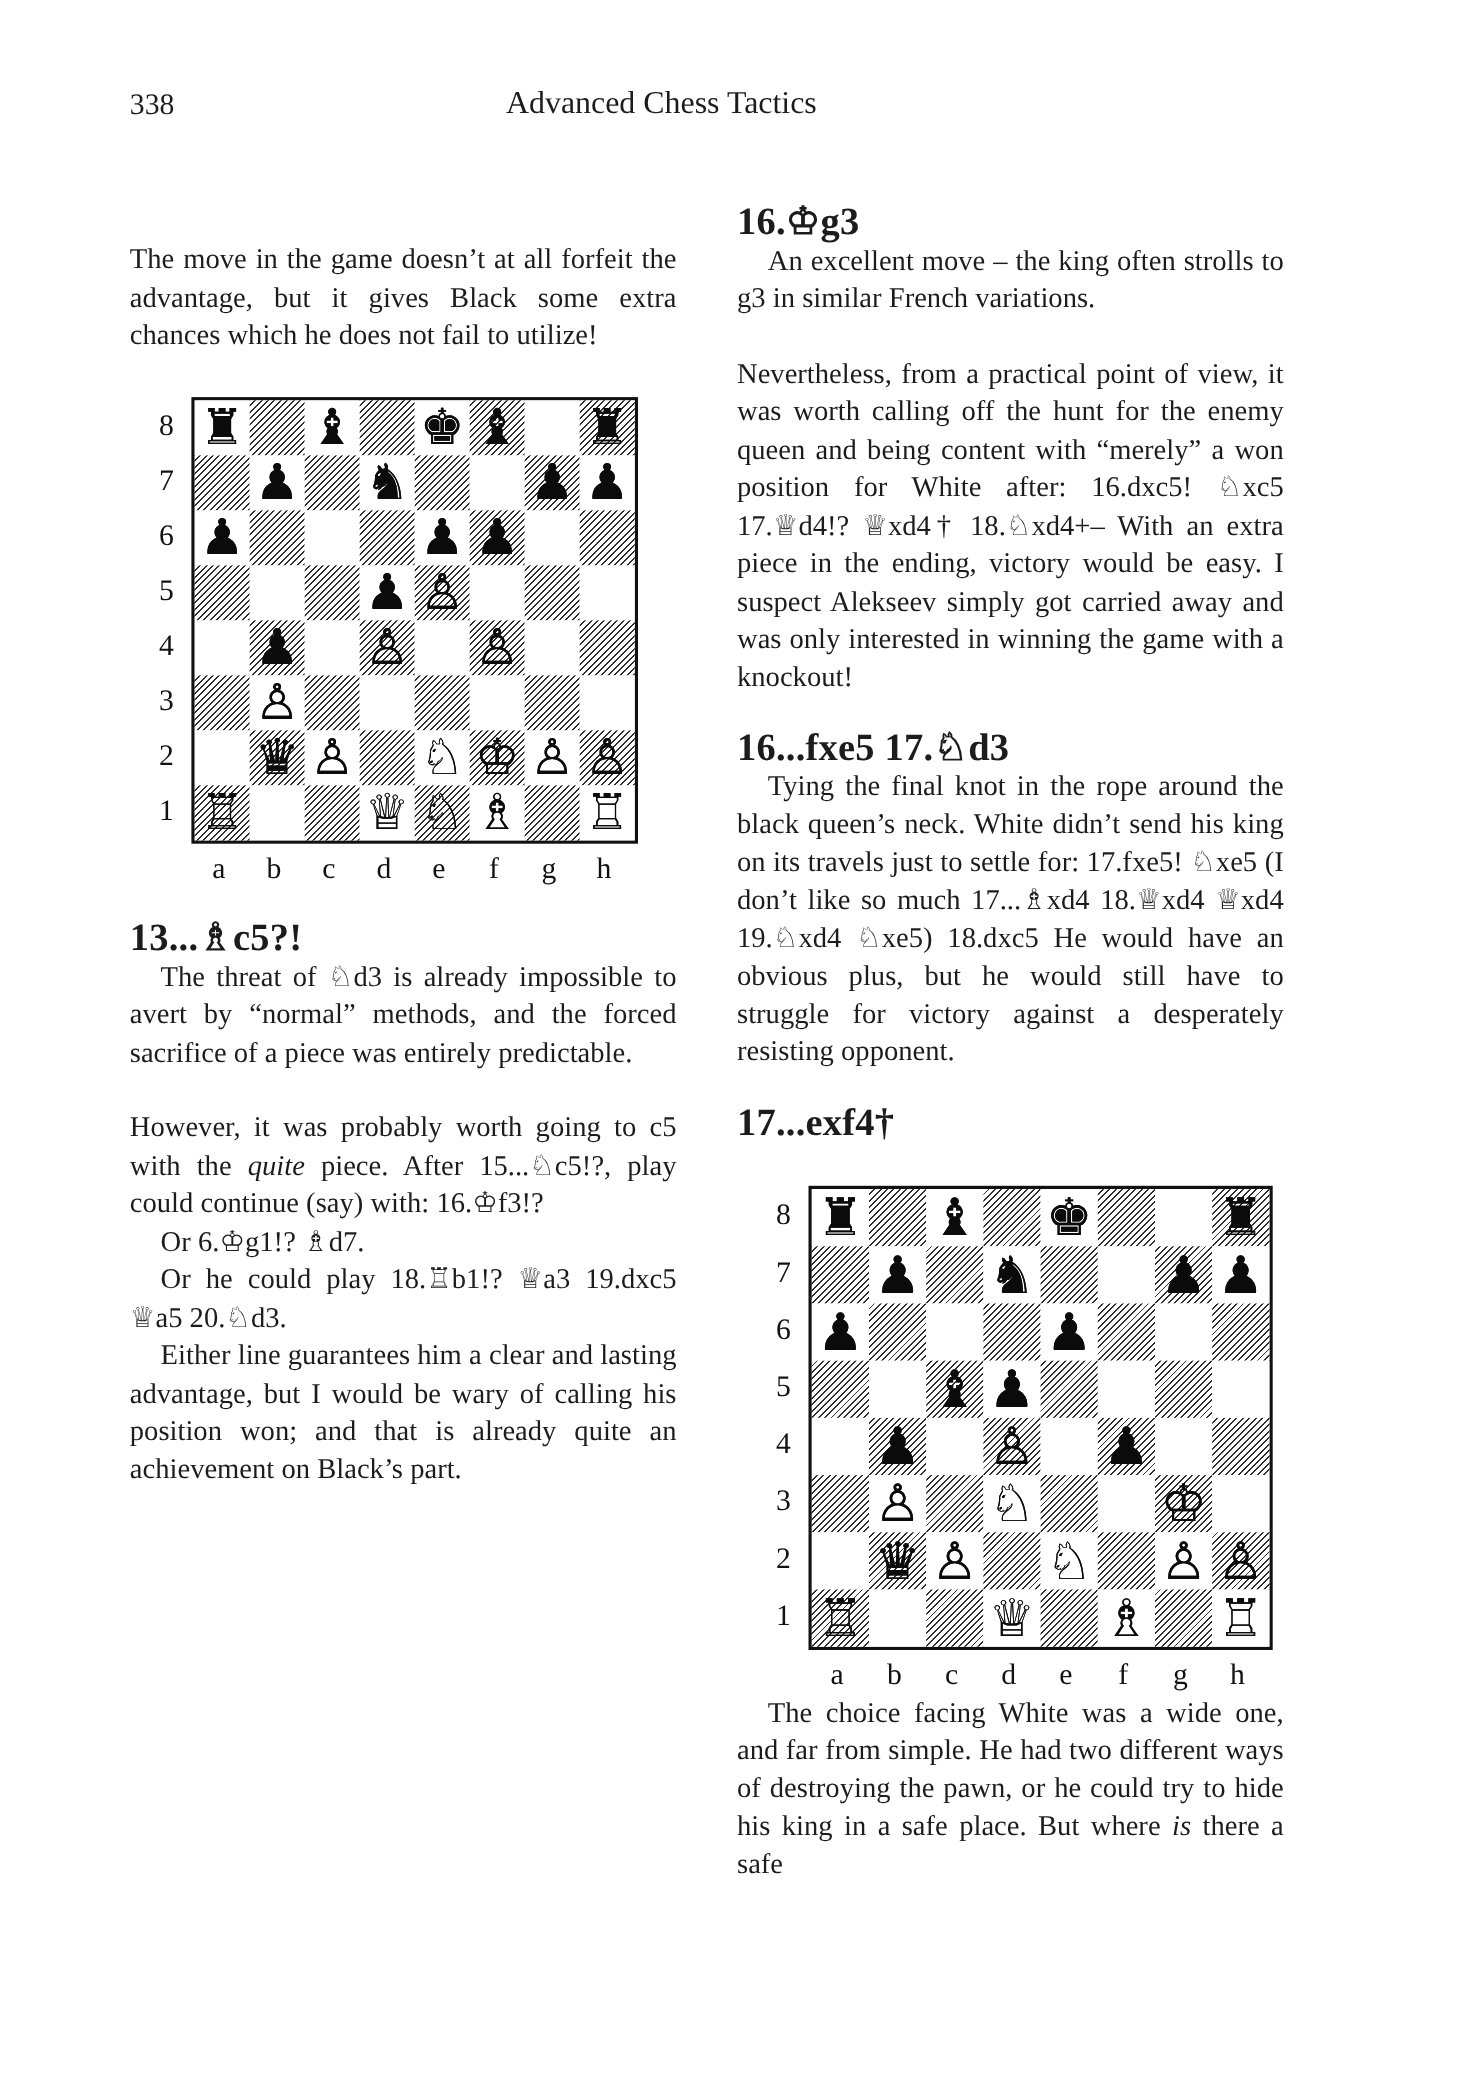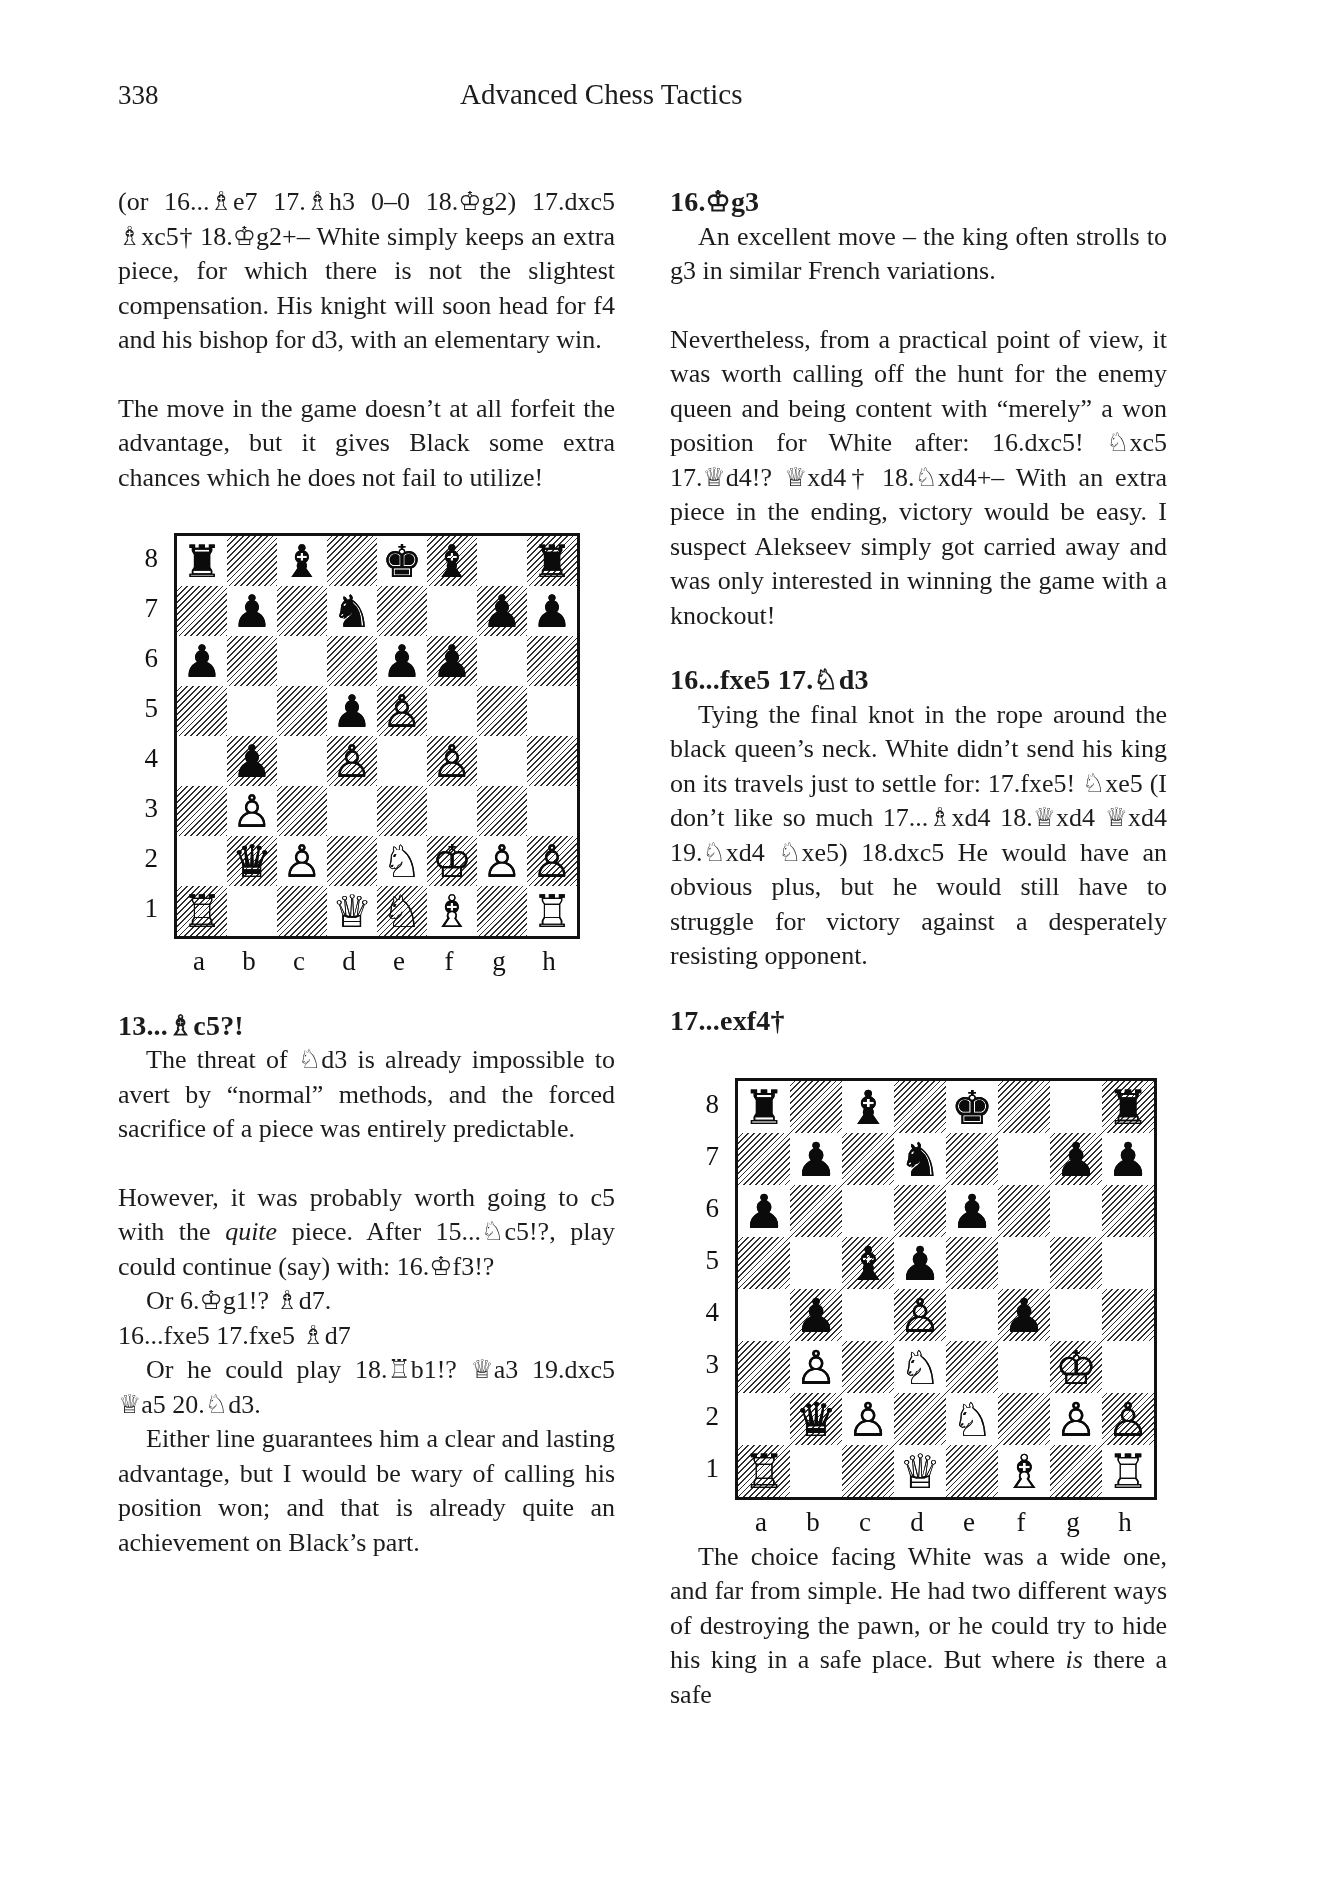--- a/index.html
+++ b/index.html
@@ -10,21 +10,21 @@
   }
   .pagenum{position:absolute;left:118px;top:80px;font-size:27px;}
   .booktitle{position:absolute;left:460px;top:78px;font-size:29px;white-space:nowrap;}
   .col{position:absolute;top:185px;width:497px;font-size:26px;line-height:34.5px;}
   .col-left{left:118px;}
   .col-right{left:670px;}
   p{margin:0;text-align:justify;}
   p.noj{text-align:left;}
   p.ind{text-indent:28px;}
   .gap{margin-top:34px;}
-  h3{margin:0;font-size:28px;font-weight:bold;text-align:left;letter-spacing:.2px;}
+  h3{margin:0;font-size:35px;font-weight:bold;text-align:left;letter-spacing:.2px;}
   .mh{margin-top:30px;}
   em{font-style:italic;}
   
   .diagram{margin-top:38px;}
   .dg-row{display:flex;}
   .ranks{display:flex;flex-direction:column;box-sizing:border-box;text-align:right;}
   .d1 .ranks{width:56px;padding-right:16px;}
   .d2 .ranks{width:65px;padding-right:16px;}
   .rlab{font-size:27px;color:#111;}
   .board{
@@ -40,21 +40,20 @@
   .d1 .files-indent{width:56px;}
   .d2 .files-indent{width:65px;}
 </style>
 </head>
 <body>
 
 <div class="pagenum">338</div>
 <div class="booktitle">Advanced Chess Tactics</div>
 
 <div class="col col-left">
-  <p>(or 16...♗e7 17.♗h3 0–0 18.♔g2) 17.dxc5 ♗xc5† 18.♔g2+– White simply keeps an extra piece, for which there is not the slightest compensation. His knight will soon head for f4 and his bishop for d3, with an elementary win.</p>
   <p class="gap">The move in the game doesn’t at all forfeit the advantage, but it gives Black some extra chances which he does not fail to utilize!</p>
 
   <div class="diagram d1">
     <div class="dg-row">
       <div class="ranks">
           <div class="rlab" style="height: 50px; line-height: 50px;">8</div>
           <div class="rlab" style="height: 50px; line-height: 50px;">7</div>
           <div class="rlab" style="height: 50px; line-height: 50px;">6</div>
           <div class="rlab" style="height: 50px; line-height: 50px;">5</div>
           <div class="rlab" style="height: 50px; line-height: 50px;">4</div>
@@ -199,21 +198,20 @@
           <div class="flab" style="width: 50px;">g</div>
           <div class="flab" style="width: 50px;">h</div>
         </div>
     </div>
   </div>
 
   <h3 class="mh">13...♗c5?!</h3>
   <p class="ind">The threat of ♘d3 is already impossible to avert by “normal” methods, and the forced sacrifice of a piece was entirely predictable.</p>
   <p class="gap"><span>However, it was probably worth going to c5 with the </span><em>quite</em><span> piece. After 15...♘c5!?, play could continue (say) with: 16.♔f3!?</span></p>
   <p class="ind noj">Or 6.♔g1!? ♗d7.</p>
-  <p class="noj">16...fxe5 17.fxe5 ♗d7</p>
   <p class="ind">Or he could play 18.♖b1!? ♕a3 19.dxc5 ♕a5 20.♘d3.</p>
   <p class="ind">Either line guarantees him a clear and lasting advantage, but I would be wary of calling his position won; and that is already quite an achievement on Black’s part.</p>
 </div>
 
 <div class="col col-right">
   <h3>16.♔g3</h3>
   <p class="ind">An excellent move – the king often strolls to g3 in similar French variations.</p>
   <p class="gap">Nevertheless, from a practical point of view, it was worth calling off the hunt for the enemy queen and being content with “merely” a won position for White after: 16.dxc5! ♘xc5 17.♕d4!? ♕xd4† 18.♘xd4+– With an extra piece in the ending, victory would be easy. I suspect Alekseev simply got carried away and was only interested in winning the game with a knockout!</p>
 
   <h3 class="mh">16...fxe5 17.♘d3</h3>

